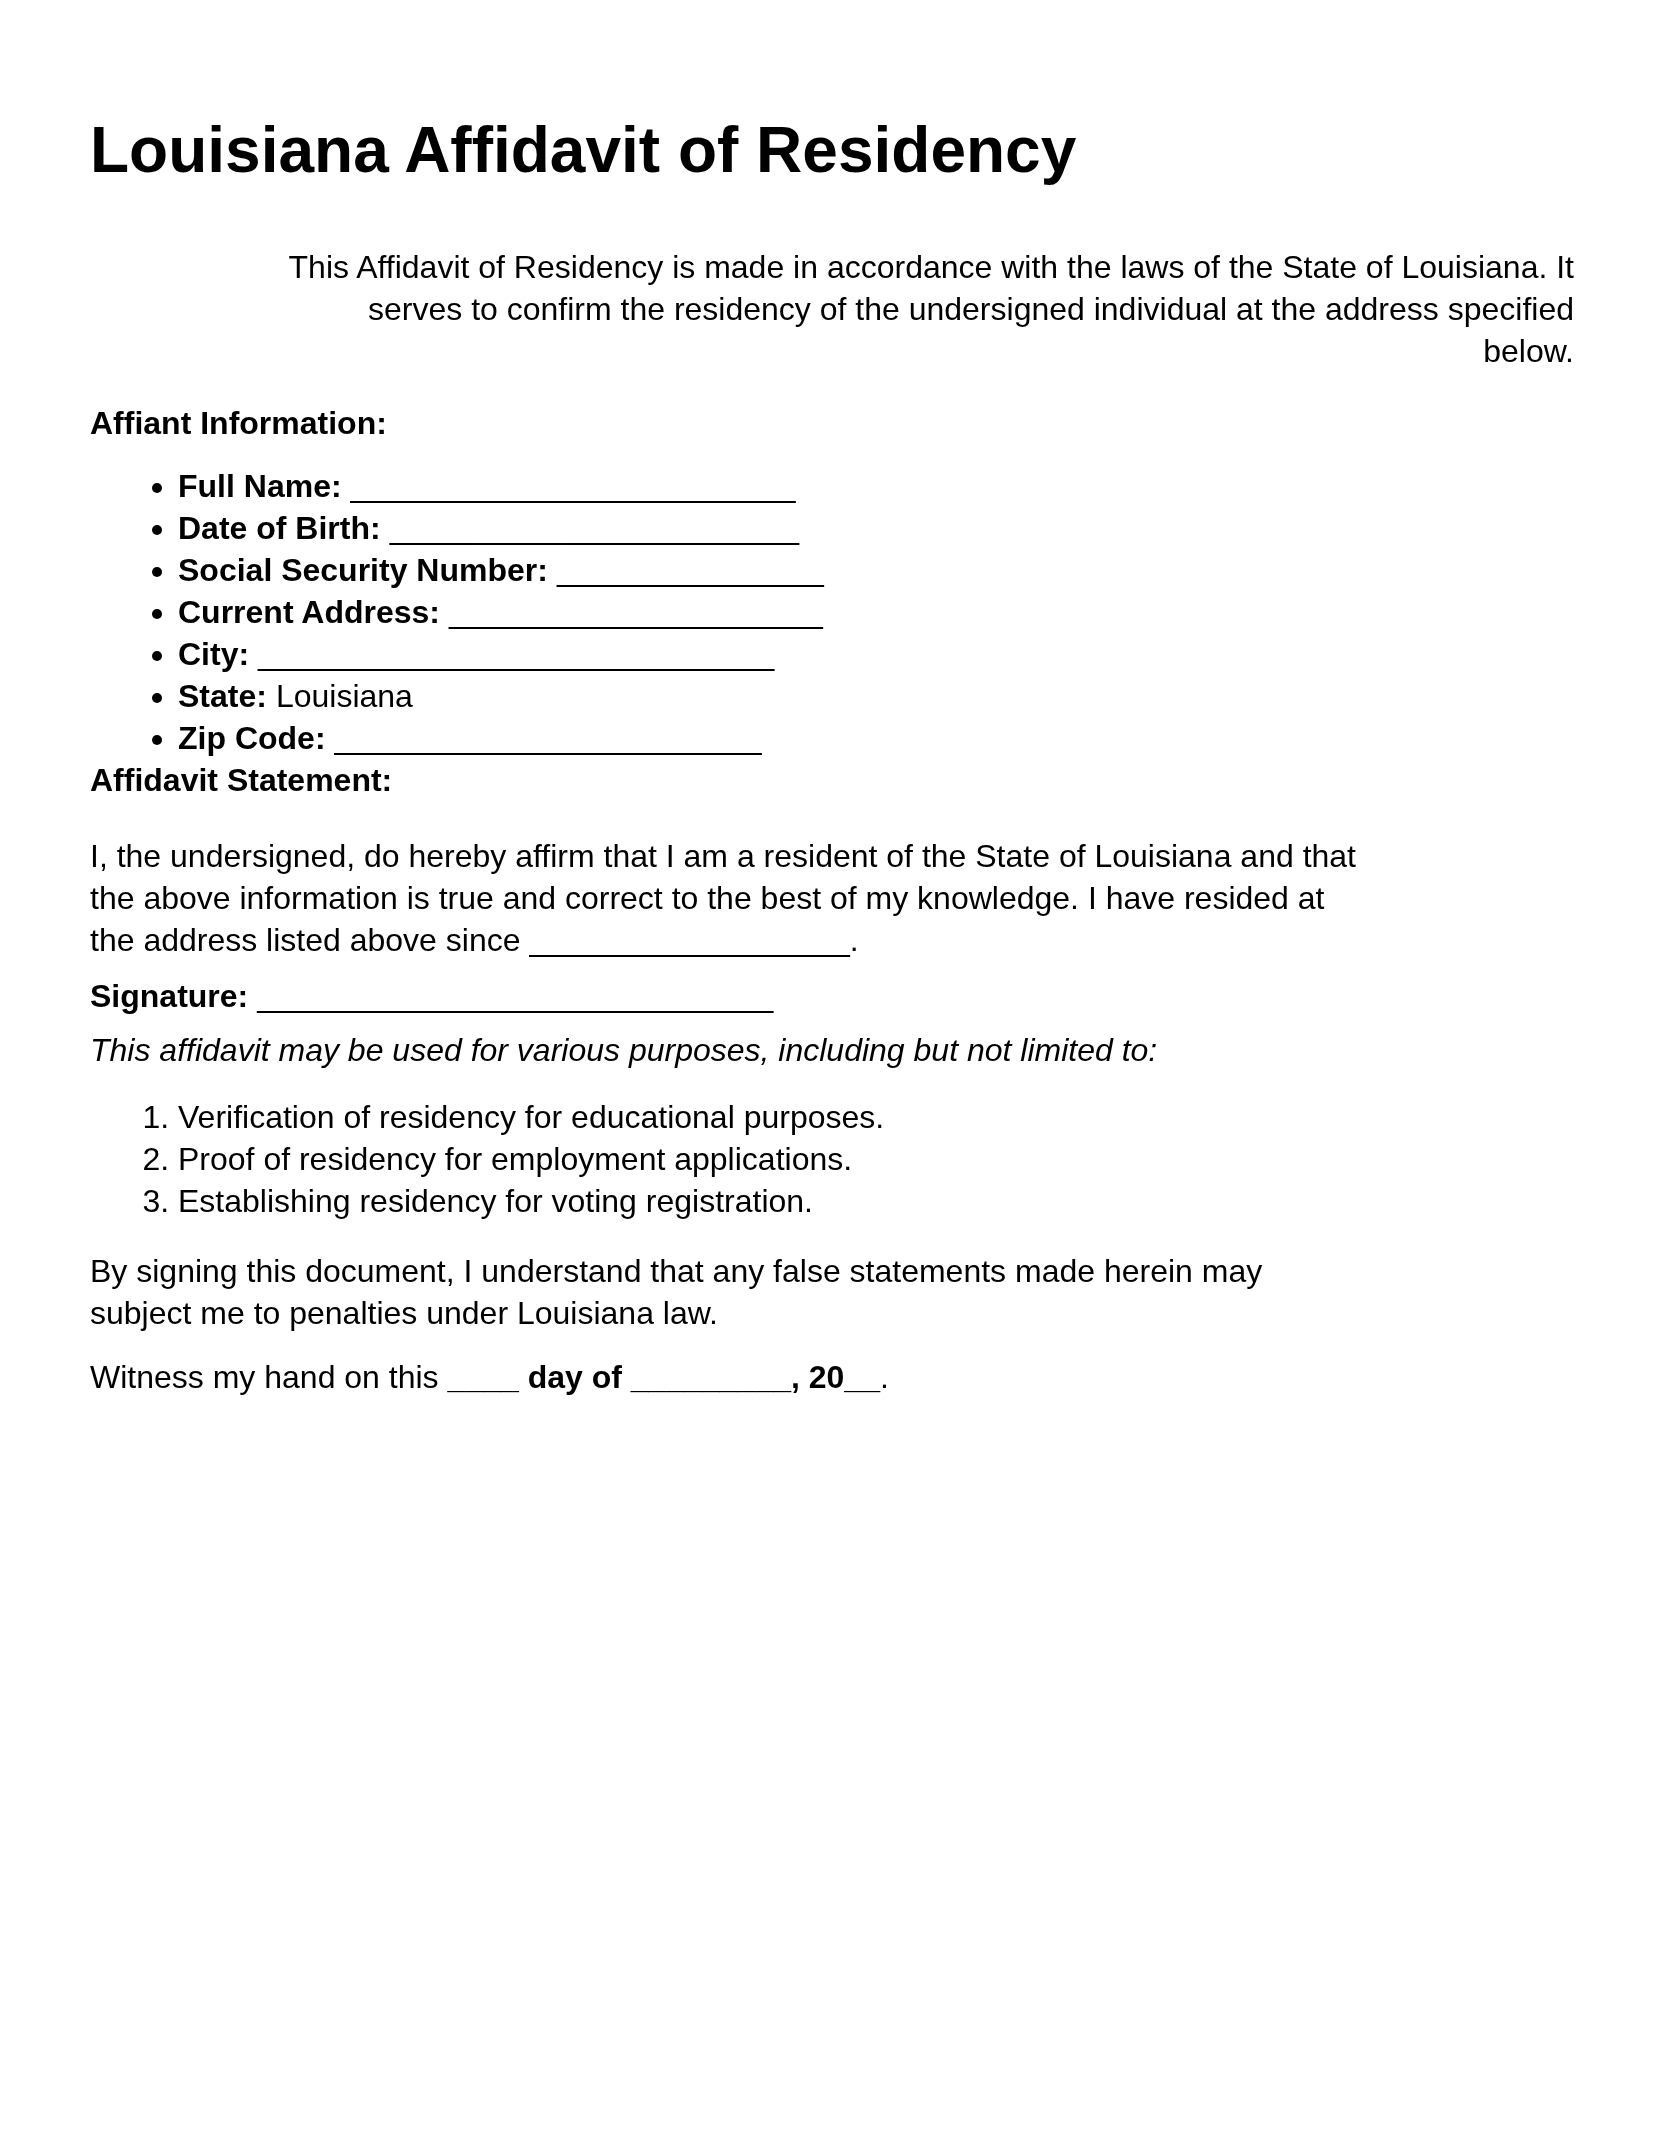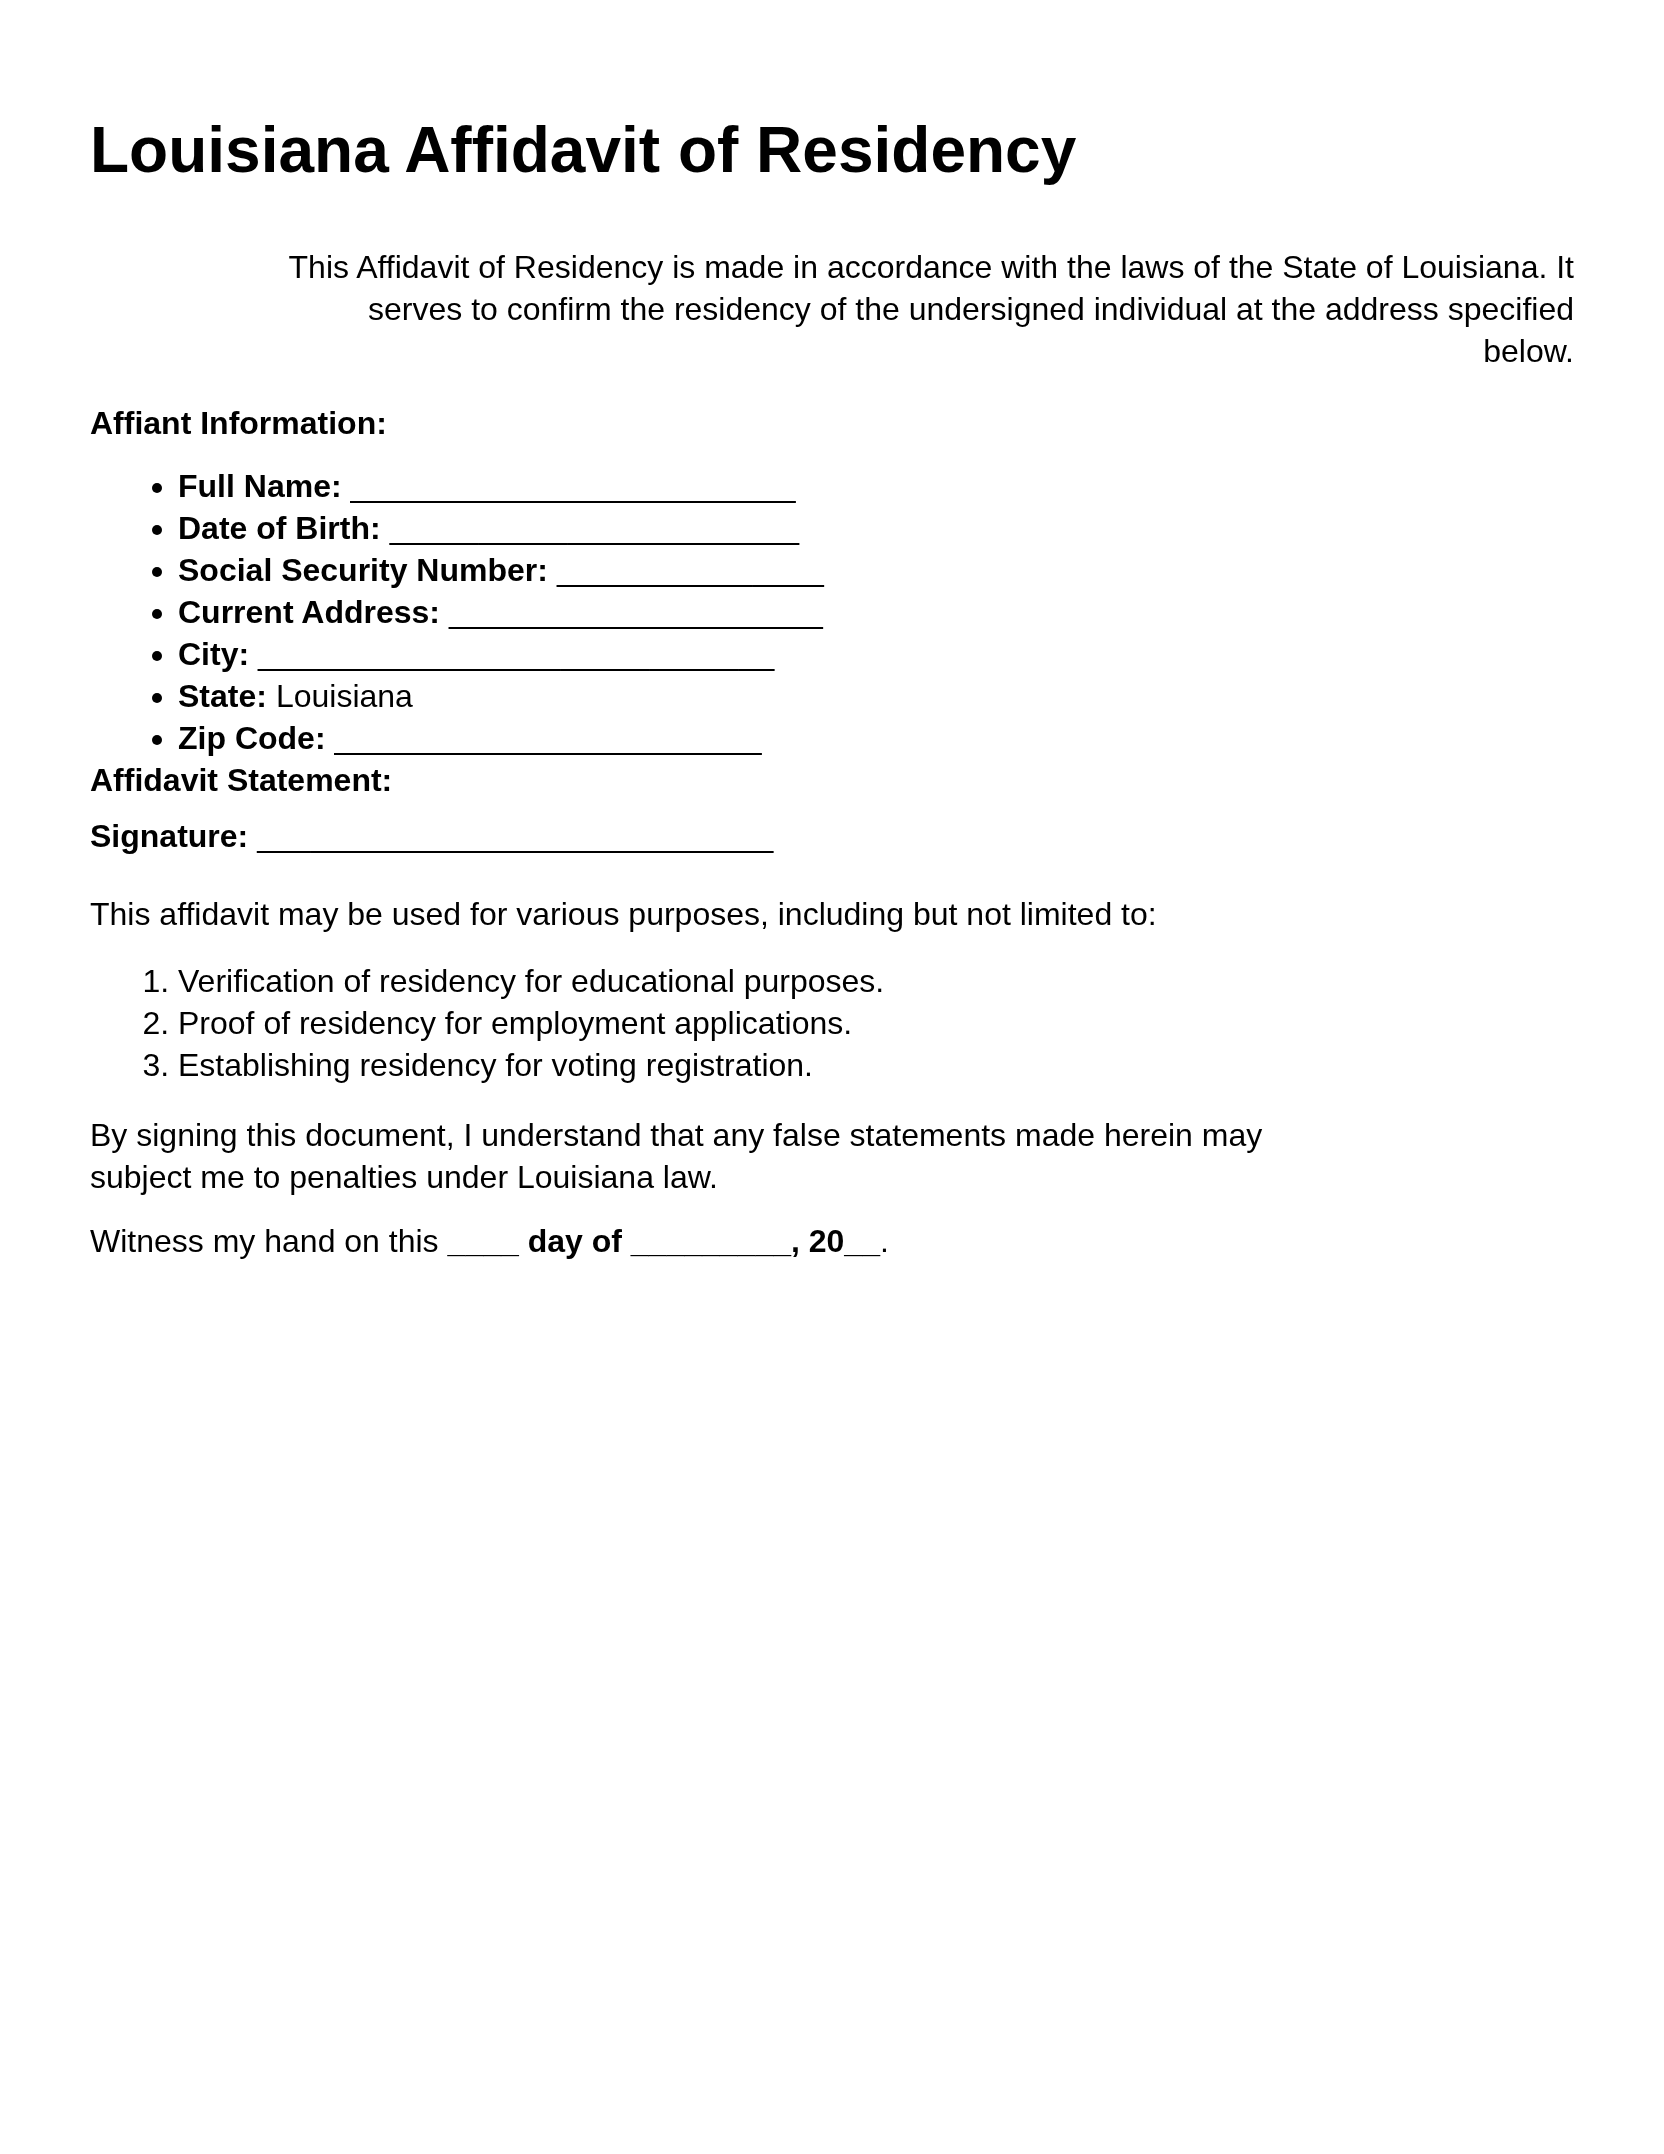--- a/index.html
+++ b/index.html
@@ -41,21 +41,21 @@
     padding: 0 0 0 88px;
     list-style: decimal outside;
   }
   ol.purposes li { line-height: 42px; }
   .field-label { font-weight: bold; }
   .fill { margin-left: 9px; font-weight: normal; }
   .statement-para { margin-top: 34px; }
   .sig-line { margin-top: 14px; }
   .date-line { margin-top: 28px; }
   .inline-label { font-weight: bold; }
-  .purposes-intro { margin-top: 36px; }
+  .purposes-intro { margin-top: 12px; font-style: italic; }
   .penalty { margin-top: 28px; }
   .witness { margin-top: 22px; }
   .witness-bold { font-weight: bold; margin-left: 9px; }
   .watermark {
     position: absolute;
     left: 598px;
     top: 1034px;
     z-index: 0;
     font-family: "DejaVu Sans Mono", monospace;
     font-size: 70px;
@@ -99,20 +99,23 @@
       <li>
         <strong class="field-label">State:</strong><span class="fill">Louisiana</span>
       </li>
       <li>
         <strong class="field-label">Zip Code:</strong><span class="fill">________________________</span>
       </li>
     </ul>
 
     <p class="section-heading heading-statement">Affidavit Statement:</p>
 
+    <p class="statement-para multiline">I, the undersigned, do hereby affirm that I am a resident of the State of Louisiana and that
+the above information is true and correct to the best of my knowledge. I have resided at
+the address listed above since __________________.</p>
 
     <p class="sig-line">
       <strong class="inline-label">Signature:</strong><span class="fill">_____________________________</span>
     </p>
 
 
     <p class="purposes-intro">This affidavit may be used for various purposes, including but not limited to:</p>
 
     <ol class="purposes">
       <li>Verification of residency for educational purposes.</li>

